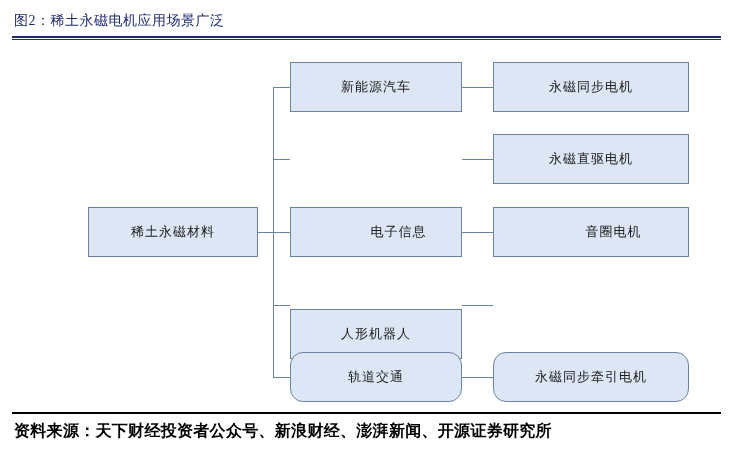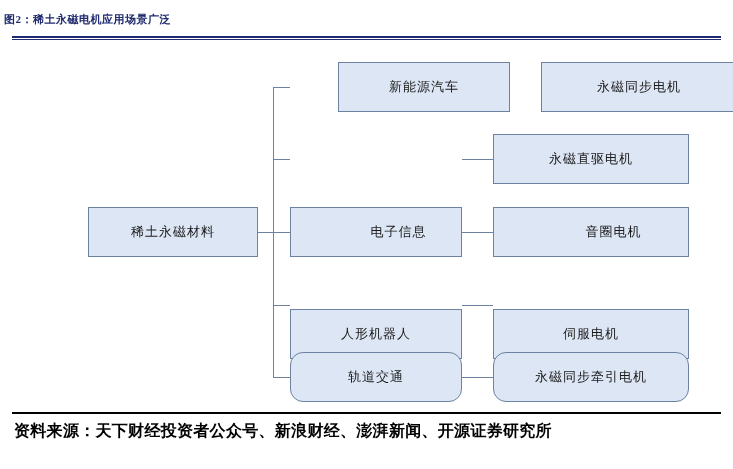--- a/index.html
+++ b/index.html
@@ -11,24 +11,24 @@
     width: 733px;
     height: 469px;
     position: relative;
     font-family: "Liberation Serif", "DejaVu Serif", serif;
     overflow: hidden;
   }
 
   
   #figure-title {
     position: absolute;
-    left: 4px;
+    left: 14px;
     top: 12px;
-    font-size: 11px;
-    font-weight: bold;
+    font-size: 14px;
+    font-weight: normal;
     color: #1f2a6e;
     letter-spacing: 0.5px;
     white-space: nowrap;
     font-family: "Liberation Serif", "DejaVu Serif", serif;
   }
 
   
   #title-rule-thick {
     position: absolute;
     left: 12px;
@@ -100,21 +100,21 @@
     left: 290px;
     width: 172px;
     height: 50px;
   }
   .node.leaf {
     left: 493px;
     width: 196px;
     height: 50px;
   }
 
-  .row-0 { top: 62px; margin-left: 48px; }
+  .row-0 { top: 62px; }
   .row-1 { top: 134px; }
   .row-2 { top: 207px; padding-left: 45px; }
   .row-3 { top: 280px; margin-top: 29px; }
   .row-4 { top: 352px; border-radius: 13px; }
 
   
   .conn {
     position: absolute;
     background: #6d82a1;
   }
@@ -176,19 +176,18 @@
   <div class="node root">稀土永磁材料</div>
 
   <div class="node mid row-0">新能源汽车</div>
   <div class="node mid row-2">电子信息</div>
   <div class="node mid row-3">人形机器人</div>
   <div class="node mid row-4">轨道交通</div>
 
   <div class="node leaf row-0">永磁同步电机</div>
   <div class="node leaf row-1">永磁直驱电机</div>
   <div class="node leaf row-2">音圈电机</div>
-  <div class="node leaf row-3">伺服电机</div>
   <div class="node leaf row-4">永磁同步牵引电机</div>
 
 </div>
 
 <div id="footer-rule"></div>
 <div id="figure-source">资料来源：天下财经投资者公众号、新浪财经、澎湃新闻、开源证券研究所</div>
 
 </body></html>

